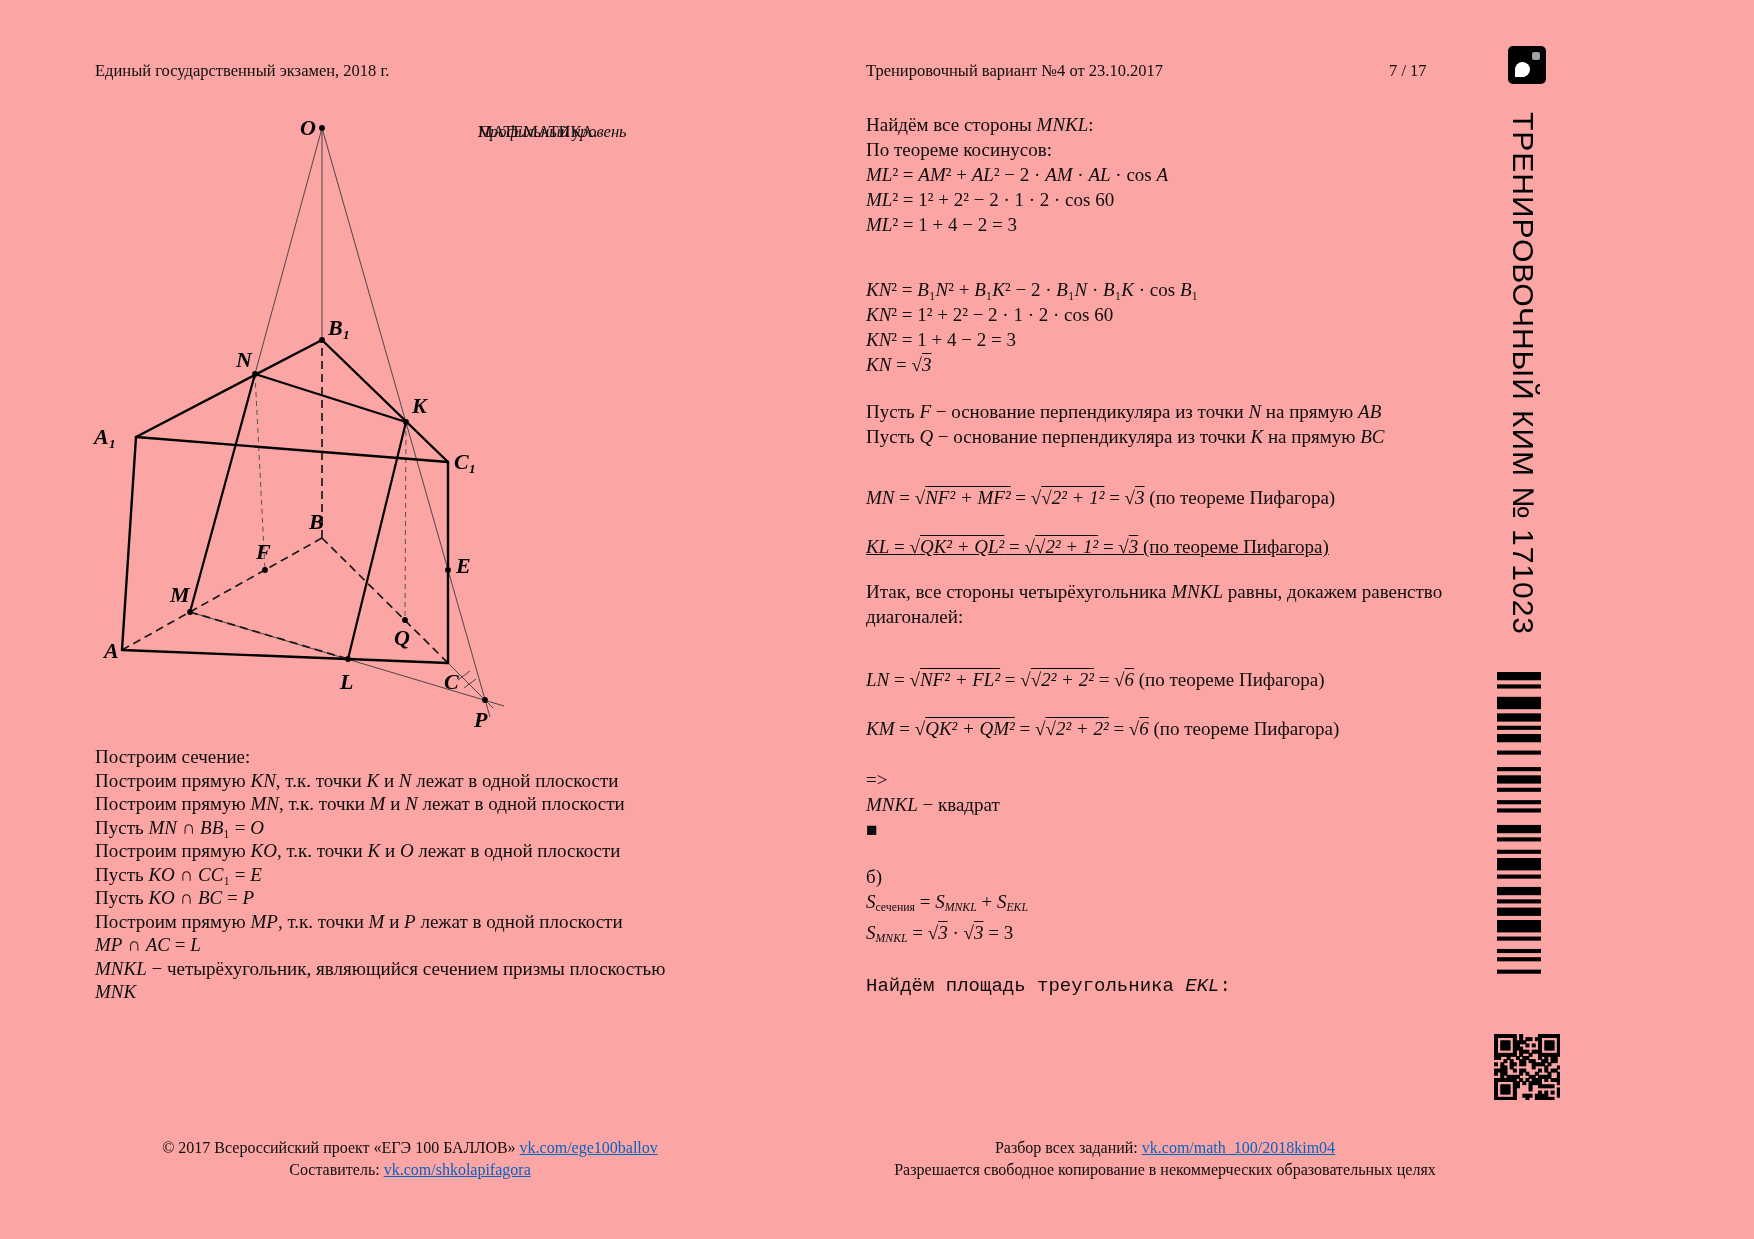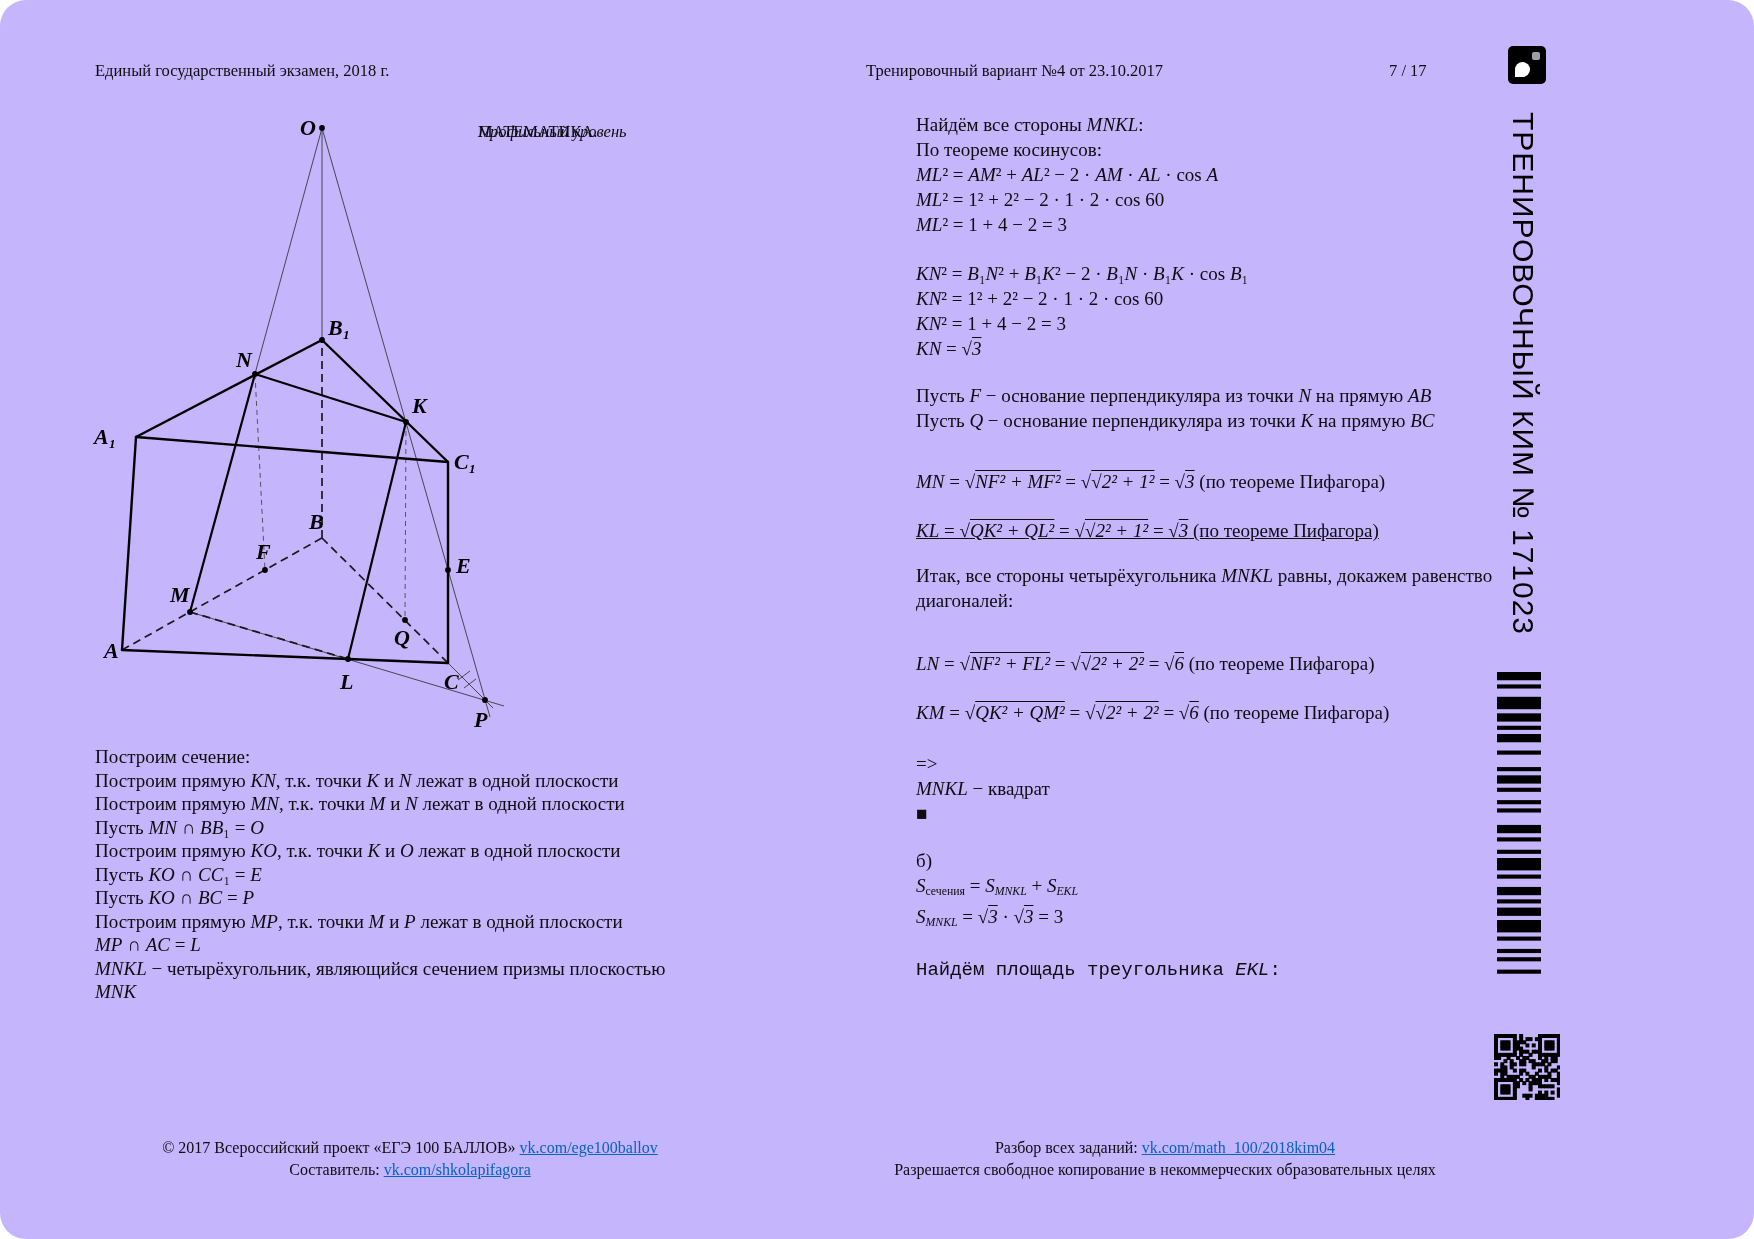--- a/index.html
+++ b/index.html
@@ -3,21 +3,21 @@
 <meta charset="utf-8">
 <style>
   * { margin:0; padding:0; box-sizing:border-box; }
   html,body { background:#fff; }
   body {
     width:1754px; height:1239px;
     font-family:"Liberation Serif","DejaVu Serif",serif;
     color:#0d0d0d;
     position:relative; overflow:hidden;
   }
-  .page { position:relative; width:1754px; height:1239px; background:#c4b5fd;border-radius:26px; }
+  .page { position:relative; width:1754px; height:1239px; background:#fca5a5; }
 
   
   .hdr span { position:absolute; top:61px; font-size:16.5px; white-space:nowrap; }
   .h-left   { left:95px; }
   .h-center { left:478px; }
   .h-right  { left:866px; }
   .h-page   { left:1389px; }
   .it { font-style:italic; }
 
   
@@ -50,21 +50,21 @@
   .sec line   { stroke:#000; stroke-width:2.2; stroke-linecap:round; }
   .sech line  { stroke:#1a1a1a; stroke-width:1.8; stroke-dasharray:8 5; }
   .perp line  { stroke:#555; stroke-width:1; stroke-dasharray:5 4; }
   #fig-dots circle { fill:#000; }
   .flabel { font-family:"Liberation Serif","DejaVu Serif",serif;
             font-style:italic; font-weight:bold; font-size:22px; fill:#000; }
 
   
   .col { position:absolute; font-size:19px; }
   #left-lines  { left:95px;  top:745px; width:690px; }
-  #right-lines { left:916px; top:112px; width:620px; }
+  #right-lines { left:866px; top:112px; width:620px; }
   #left-lines  .line { line-height:23.5px; }
   #right-lines .line { line-height:25px; }
   .rad { font-style:italic; text-decoration:overline; }
   .sb  { font-size:0.62em; vertical-align:-0.28em; }
 
   
   .footer { position:absolute; top:1137px; font-size:16px; line-height:21.5px; text-align:center; }
   .footer-left  { left:95px;  width:630px; }
   .footer-right { left:880px; width:570px; }
   a { color:var(--link-color,#0563c1); text-decoration:underline; cursor:pointer; }
@@ -429,21 +429,21 @@
       <div class="line"><span class="it">MNKL</span> − четырёхугольник, являющийся сечением призмы плоскостью</div>
       <div class="line"><span class="it">MNK</span></div>
     </div>
 
   <div id="right-lines" class="col">
       <div class="line">Найдём все стороны <span class="it">MNKL</span>:</div>
       <div class="line">По теореме косинусов:</div>
       <div class="line"><span class="it">ML</span>² = <span class="it">AM</span>² + <span class="it">AL</span>² − 2 · <span class="it">AM</span> · <span class="it">AL</span> · cos <span class="it">A</span></div>
       <div class="line"><span class="it">ML</span>² = 1² + 2² − 2 · 1 · 2 · cos 60</div>
       <div class="line"><span class="it">ML</span>² = 1 + 4 − 2 = 3</div>
-      <div class="line" style="margin-top: 24px;"><span class="it">KN</span>² = <span class="it">B</span>₁<span class="it">N</span>² + <span class="it">B</span>₁<span class="it">K</span>² − 2 · <span class="it">B</span>₁<span class="it">N</span> · <span class="it">B</span>₁<span class="it">K</span> · cos <span class="it">B</span>₁</div>
+      <div class="line" style="margin-top: 40px;"><span class="it">KN</span>² = <span class="it">B</span>₁<span class="it">N</span>² + <span class="it">B</span>₁<span class="it">K</span>² − 2 · <span class="it">B</span>₁<span class="it">N</span> · <span class="it">B</span>₁<span class="it">K</span> · cos <span class="it">B</span>₁</div>
       <div class="line"><span class="it">KN</span>² = 1² + 2² − 2 · 1 · 2 · cos 60</div>
       <div class="line"><span class="it">KN</span>² = 1 + 4 − 2 = 3</div>
       <div class="line"><span class="it">KN</span> = √<span class="rad">3</span></div>
       <div class="line" style="margin-top: 22px;">Пусть <span class="it">F</span> − основание перпендикуляра из точки <span class="it">N</span> на прямую <span class="it">AB</span></div>
       <div class="line">Пусть <span class="it">Q</span> − основание перпендикуляра из точки <span class="it">K</span> на прямую <span class="it">BC</span></div>
       <div class="line" style="margin-top: 36px;"><span class="it">MN</span> = √<span class="rad">NF² + MF²</span> = √<span class="rad">√2² + 1²</span> = √<span class="rad">3</span> (по теореме Пифагора)</div>
       <div class="line" style="margin-top: 24px; text-decoration: underline;"><span class="it">KL</span> = √<span class="rad">QK² + QL²</span> = √<span class="rad">√2² + 1²</span> = √<span class="rad">3</span> (по теореме Пифагора)</div>
       <div class="line" style="margin-top: 20px;">Итак, все стороны четырёхугольника <span class="it">MNKL</span> равны, докажем равенство</div>
       <div class="line">диагоналей:</div>
       <div class="line" style="margin-top: 38px;"><span class="it">LN</span> = √<span class="rad">NF² + FL²</span> = √<span class="rad">√2² + 2²</span> = √<span class="rad">6</span> (по теореме Пифагора)</div>

